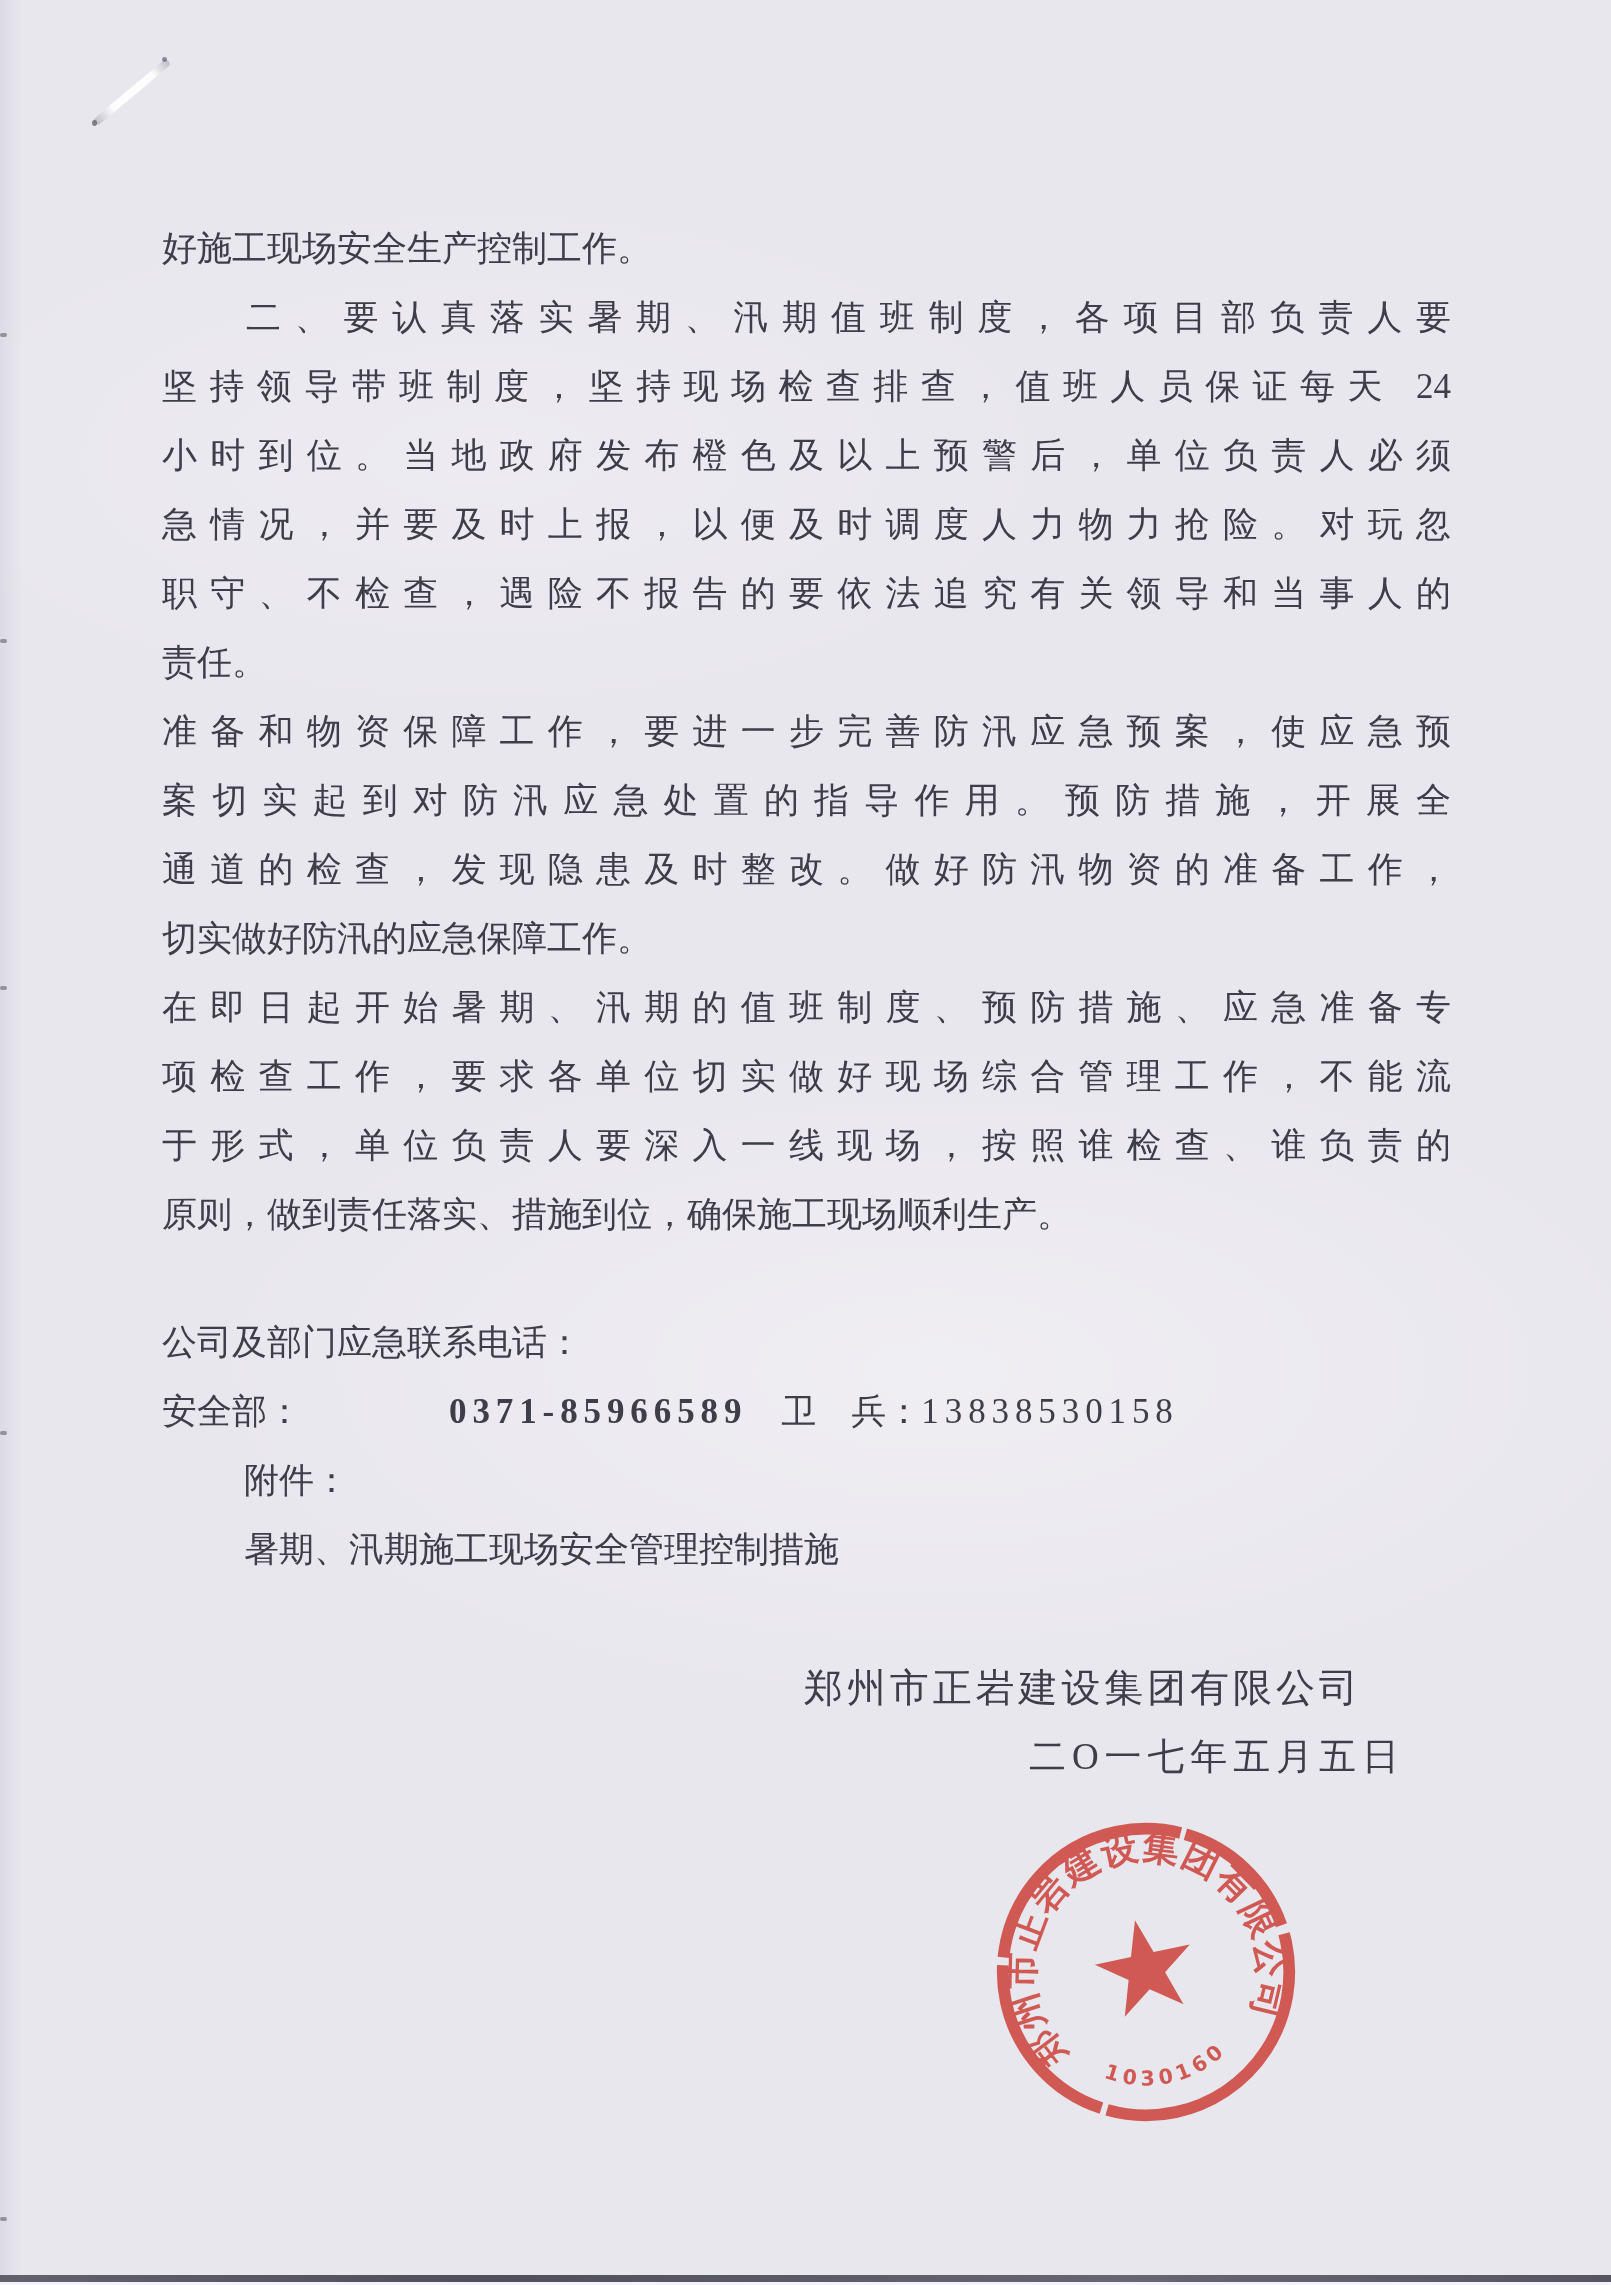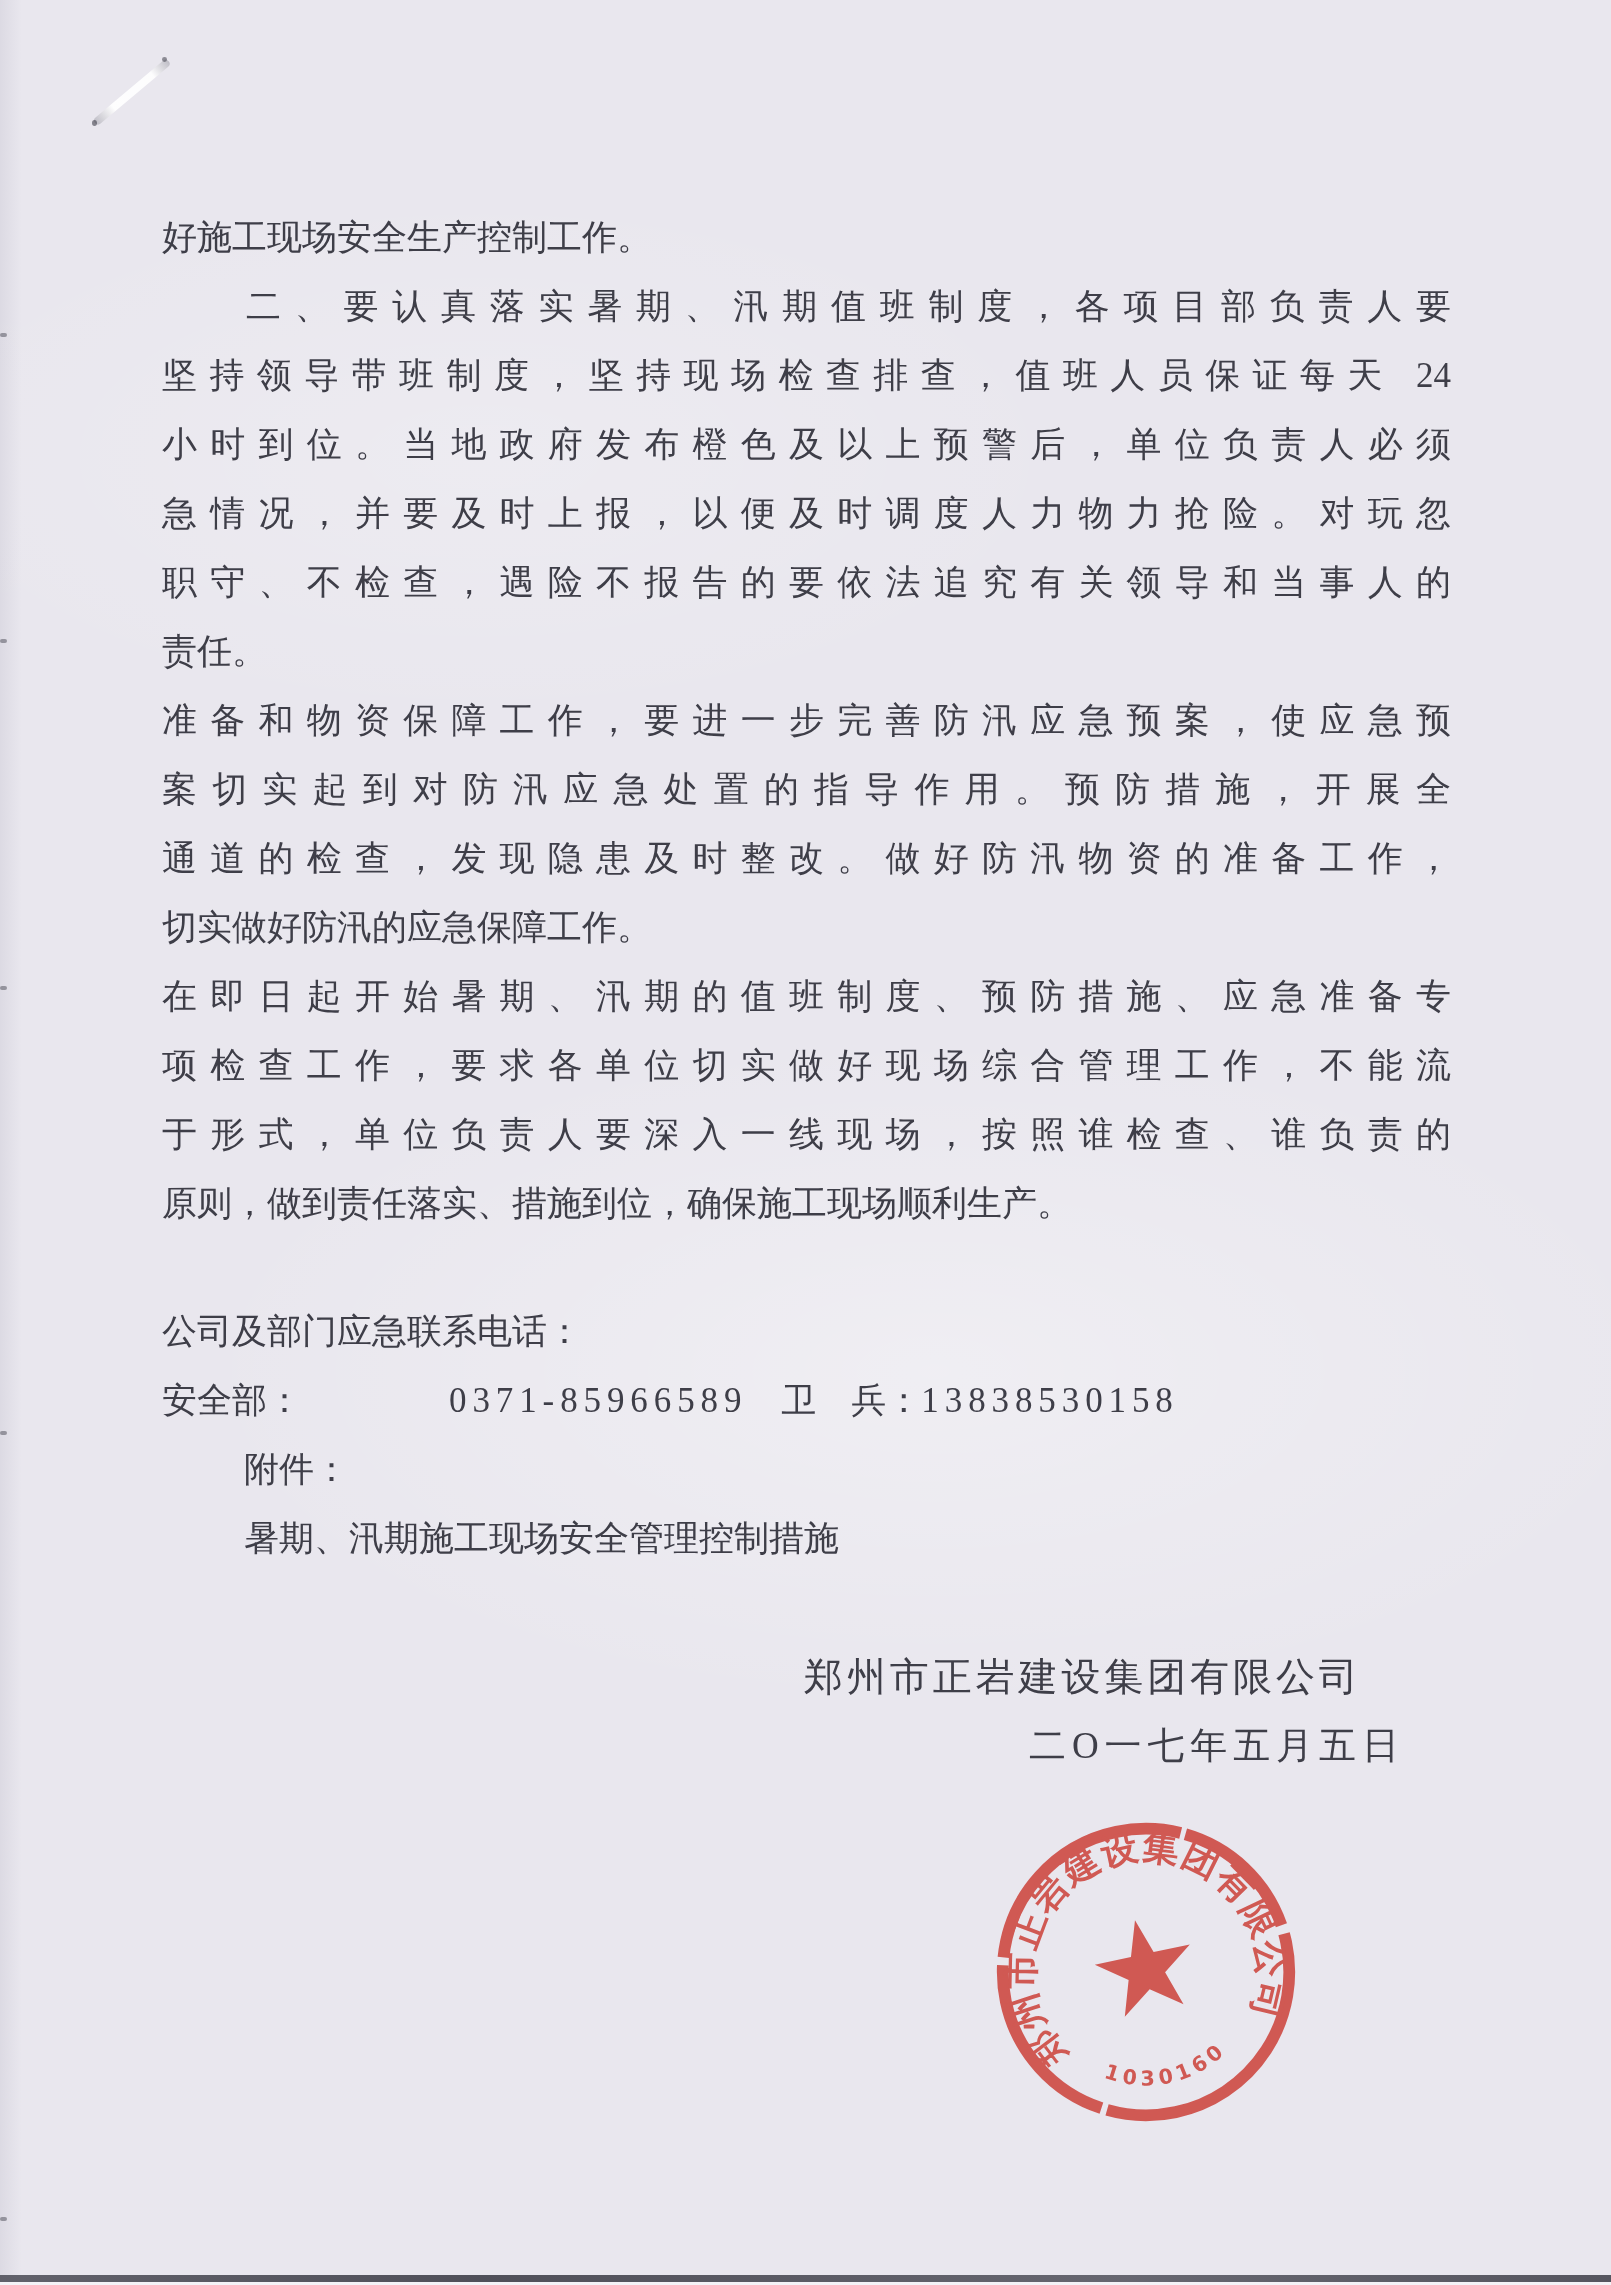--- a/index.html
+++ b/index.html
@@ -6,28 +6,28 @@
   .page {
     position:relative; width:1611px; height:2286px; overflow:hidden;
     background:
       radial-gradient(1078px 490px at 58% 60%, rgba(255,255,255,.30), rgba(255,255,255,0) 70%),
       radial-gradient(882px 392px at 30% 20%, rgba(255,255,255,.18), rgba(255,255,255,0) 70%),
       linear-gradient(90deg, #dcdae3 0px, #e9e7ee 21.6px),
       #e9e7ee;
     font-family:"Liberation Serif","DejaVu Serif",serif;
     color:#3e3e48;
   }
-  .text-col { position:absolute; left:162px; top:203px; width:1289px; font-size:35px; }
+  .text-col { position:absolute; left:162px; top:214px; width:1289px; font-size:35px; }
   .line { height:69px; line-height:69px; }
   .line.jy  { text-align:justify; text-align-last:justify; }
   .line.ind { text-indent:84px; }
   .padind { padding-left:82px; }
   .spacer60 { height:59px; } .spacer70 { height:69px; }
   .ph { letter-spacing:5.9px; }
-  .gap-phone { margin-left:147px; }
+  .gap-phone { margin-left:147px;font-weight:bold; }
   .gap-person { margin-left:34px; }
   .company { padding-left:642px; font-size:39px; letter-spacing:3.9px; }
   .dateline { padding-left:867px; font-size:37px; letter-spacing:5.9px; }
   .stamp { position:absolute; left:989px; top:1815px; width:314px; height:314px;
            mix-blend-mode:multiply; opacity:.92; }
   .stamp text { font-family:"Liberation Serif","DejaVu Serif",serif; }
   .stamp .digits { font-family:"DejaVu Sans","Liberation Sans",sans-serif; }
   .crease { position:absolute; left:95px; top:119px; width:96px; height:7.8px;
             transform:rotate(-40deg); transform-origin:0 50%; border-radius:3.9px;
             background:linear-gradient(90deg, rgba(110,110,122,.35), rgba(255,255,255,.95) 25%, rgba(255,255,255,.9) 78%, rgba(110,110,122,.35)); }

